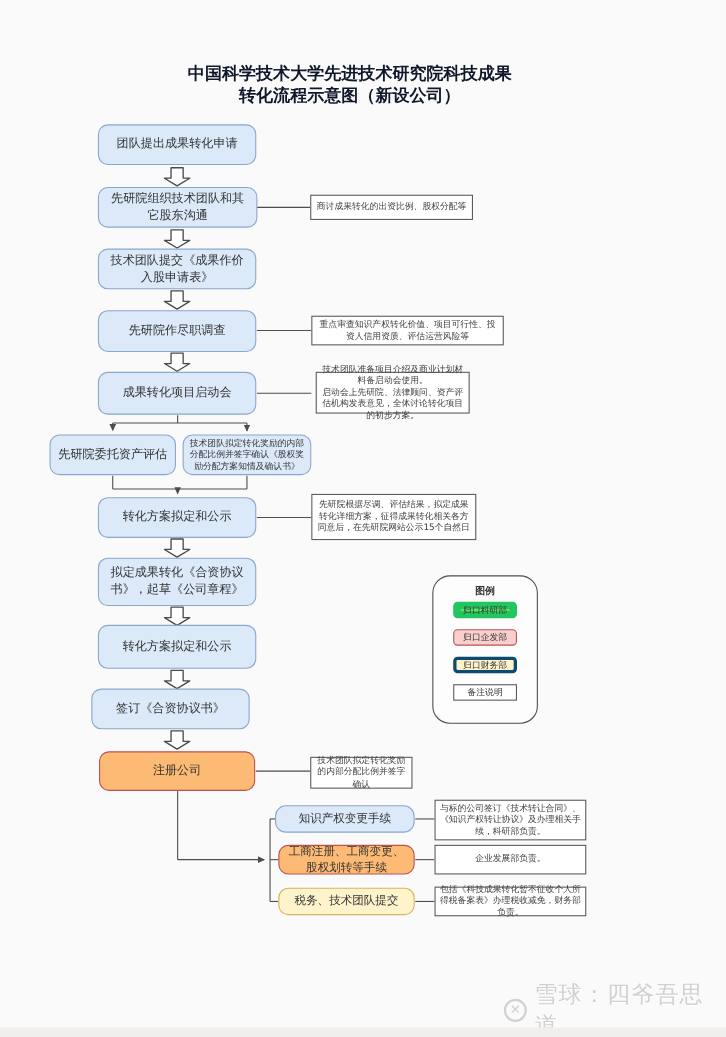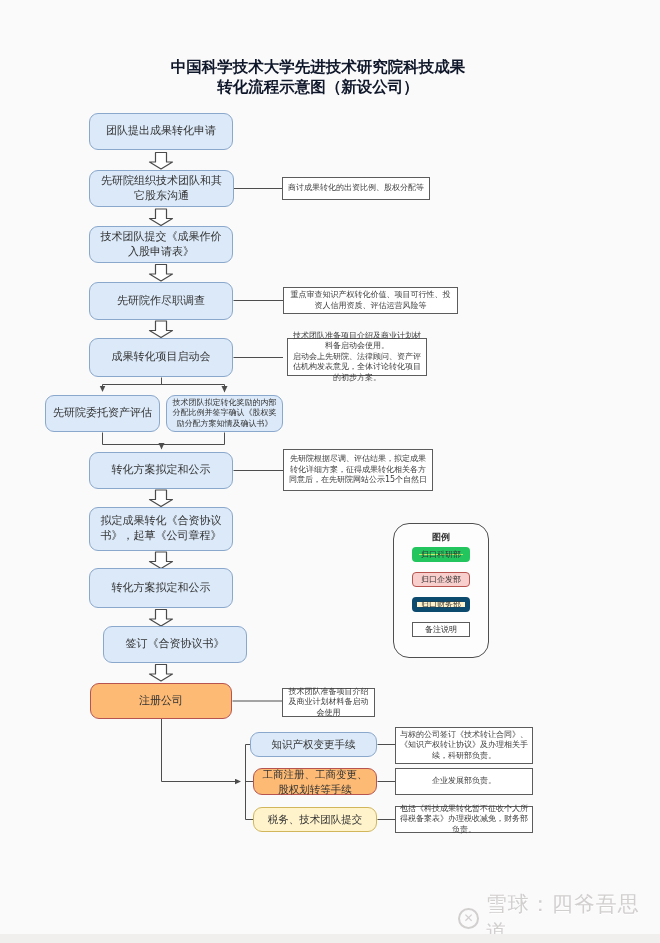--- a/index.html
+++ b/index.html
@@ -40,21 +40,21 @@
     font-size:9px;color:#333;font-weight:600;
   }
   .legend-item{
     position:absolute;left:50%;transform:translateX(-50%);
     width:58px;height:15px;box-sizing:border-box;
     display:flex;align-items:center;justify-content:center;
     font-size:8px;color:#333;border-radius:4px;
   }
   .legend-item.blue{background:#bef264;border:7px solid #22c55e;}
   .legend-item.pink{background:#f9cfcd;border:1px solid #b85450;}
-  .legend-item.yellow{background:#fff3cc;border:5px solid #0c4a6e;}
+  .legend-item.yellow{background:#fff3cc;border:3px solid #0c4a6e;}
   .legend-item.plain{background:#ffffff;border:1px solid #5c5c5c;border-radius:0;}
   .watermark{
     position:absolute;left:458px;top:905px;height:26px;
     display:flex;align-items:center;gap:7px;
     color:#d2cfcf;
   }
   .wm-circle{
     width:21px;height:21px;border:2.5px solid #d2cfcf;border-radius:50%;
     box-sizing:border-box;display:flex;align-items:center;justify-content:center;
     font-size:12px;font-weight:bold;color:#d2cfcf;line-height:1;
@@ -134,40 +134,40 @@
   <div class="box blue" style="left:45px;top:395px;width:115px;height:37px;">先研院委托资产评估</div>
 
   <div class="box blue tiny" style="left:166px;top:395px;width:117px;height:37px;">技术团队拟定转化奖励的内部分配比例并签字确认《股权奖励分配方案知情及确认书》</div>
 
   <div class="box blue" style="left:89px;top:452px;width:144px;height:37px;">转化方案拟定和公示</div>
 
   <div class="box blue" style="left:89px;top:507px;width:144px;height:44px;">拟定成果转化《合资协议书》，起草《公司章程》</div>
 
   <div class="box blue" style="left:89px;top:568px;width:144px;height:40px;">转化方案拟定和公示</div>
 
-  <div class="box blue" style="left:103px;top:626px;width:144px;height:37px;">签订《合资协议书》</div>
+  <div class="box blue" style="left:83px;top:626px;width:144px;height:37px;">签订《合资协议书》</div>
 
   <div class="box pink" style="left:90px;top:683px;width:142px;height:36px;">注册公司</div>
 
-  <div class="box blue mid" style="left:250px;top:732px;width:127px;height:25px;">知识产权变更手续</div>
+  <div class="box blue mid" style="left:250px;top:732px;width:127px;height:25px;border-radius:10px;">知识产权变更手续</div>
 
   <div class="box pink mid" style="left:253px;top:768px;width:124px;height:27px;">工商注册、工商变更、股权划转等手续</div>
 
   <div class="box yellow mid" style="left:253px;top:807px;width:124px;height:25px;">税务、技术团队提交</div>
 
   <div class="note" style="left:282px;top:177px;width:148px;height:23px;">商讨成果转化的出资比例、股权分配等</div>
 
   <div class="note" style="left:283px;top:287px;width:175px;height:27px;">重点审查知识产权转化价值、项目可行性、投资人信用资质、评估运营风险等</div>
 
   <div class="note" style="left:287px;top:338px;width:140px;height:38px;">技术团队准备项目介绍及商业计划材料备启动会使用。
 启动会上先研院、法律顾问、资产评估机构发表意见，全体讨论转化项目的初步方案。</div>
 
   <div class="note" style="left:283px;top:449px;width:150px;height:42px;">先研院根据尽调、评估结果，拟定成果转化详细方案，征得成果转化相关各方同意后，在先研院网站公示15个自然日</div>
 
-  <div class="note" style="left:282px;top:688px;width:93px;height:29px;">技术团队准备项目介绍及商业计划材料备启动会使用</div>
+  <div class="note" style="left:282px;top:688px;width:93px;height:29px;">技术团队拟定转化奖励的内部分配比例并签字确认</div>
 
   <div class="note" style="left:395px;top:727px;width:138px;height:37px;">与标的公司签订《技术转让合同》、《知识产权转让协议》及办理相关手续，科研部负责。</div>
 
   <div class="note" style="left:395px;top:806px;width:138px;height:27px;">包括《科技成果转化暂不征收个人所得税备案表》办理税收减免，财务部负责。</div>
 
   <div class="note" style="left:395px;top:768px;width:138px;height:27px;">企业发展部负责。</div>
 
   <div class="legend">
     <div class="legend-title">图例</div>
     <div class="legend-item blue" style="top:23px;">归口科研部</div>

